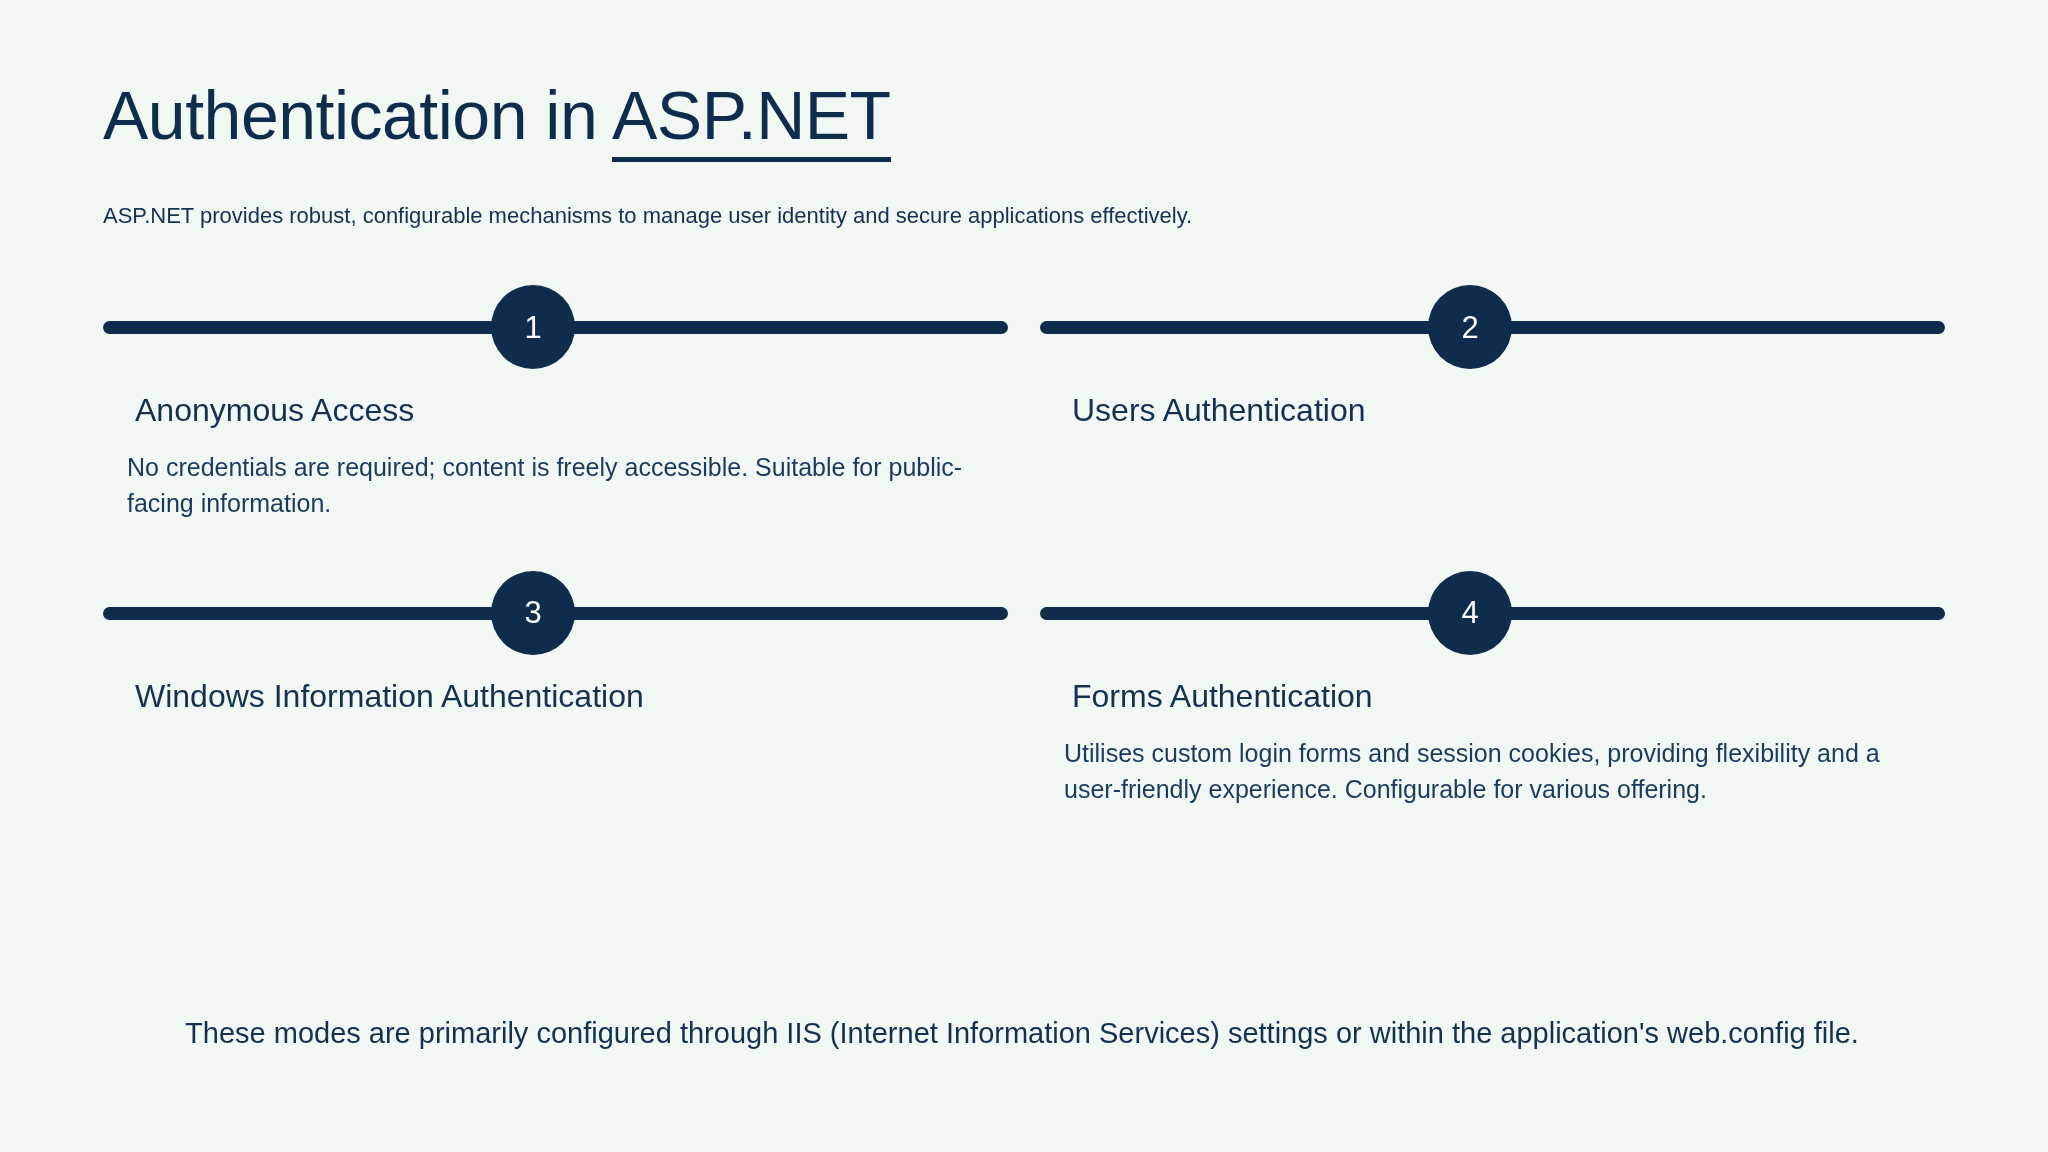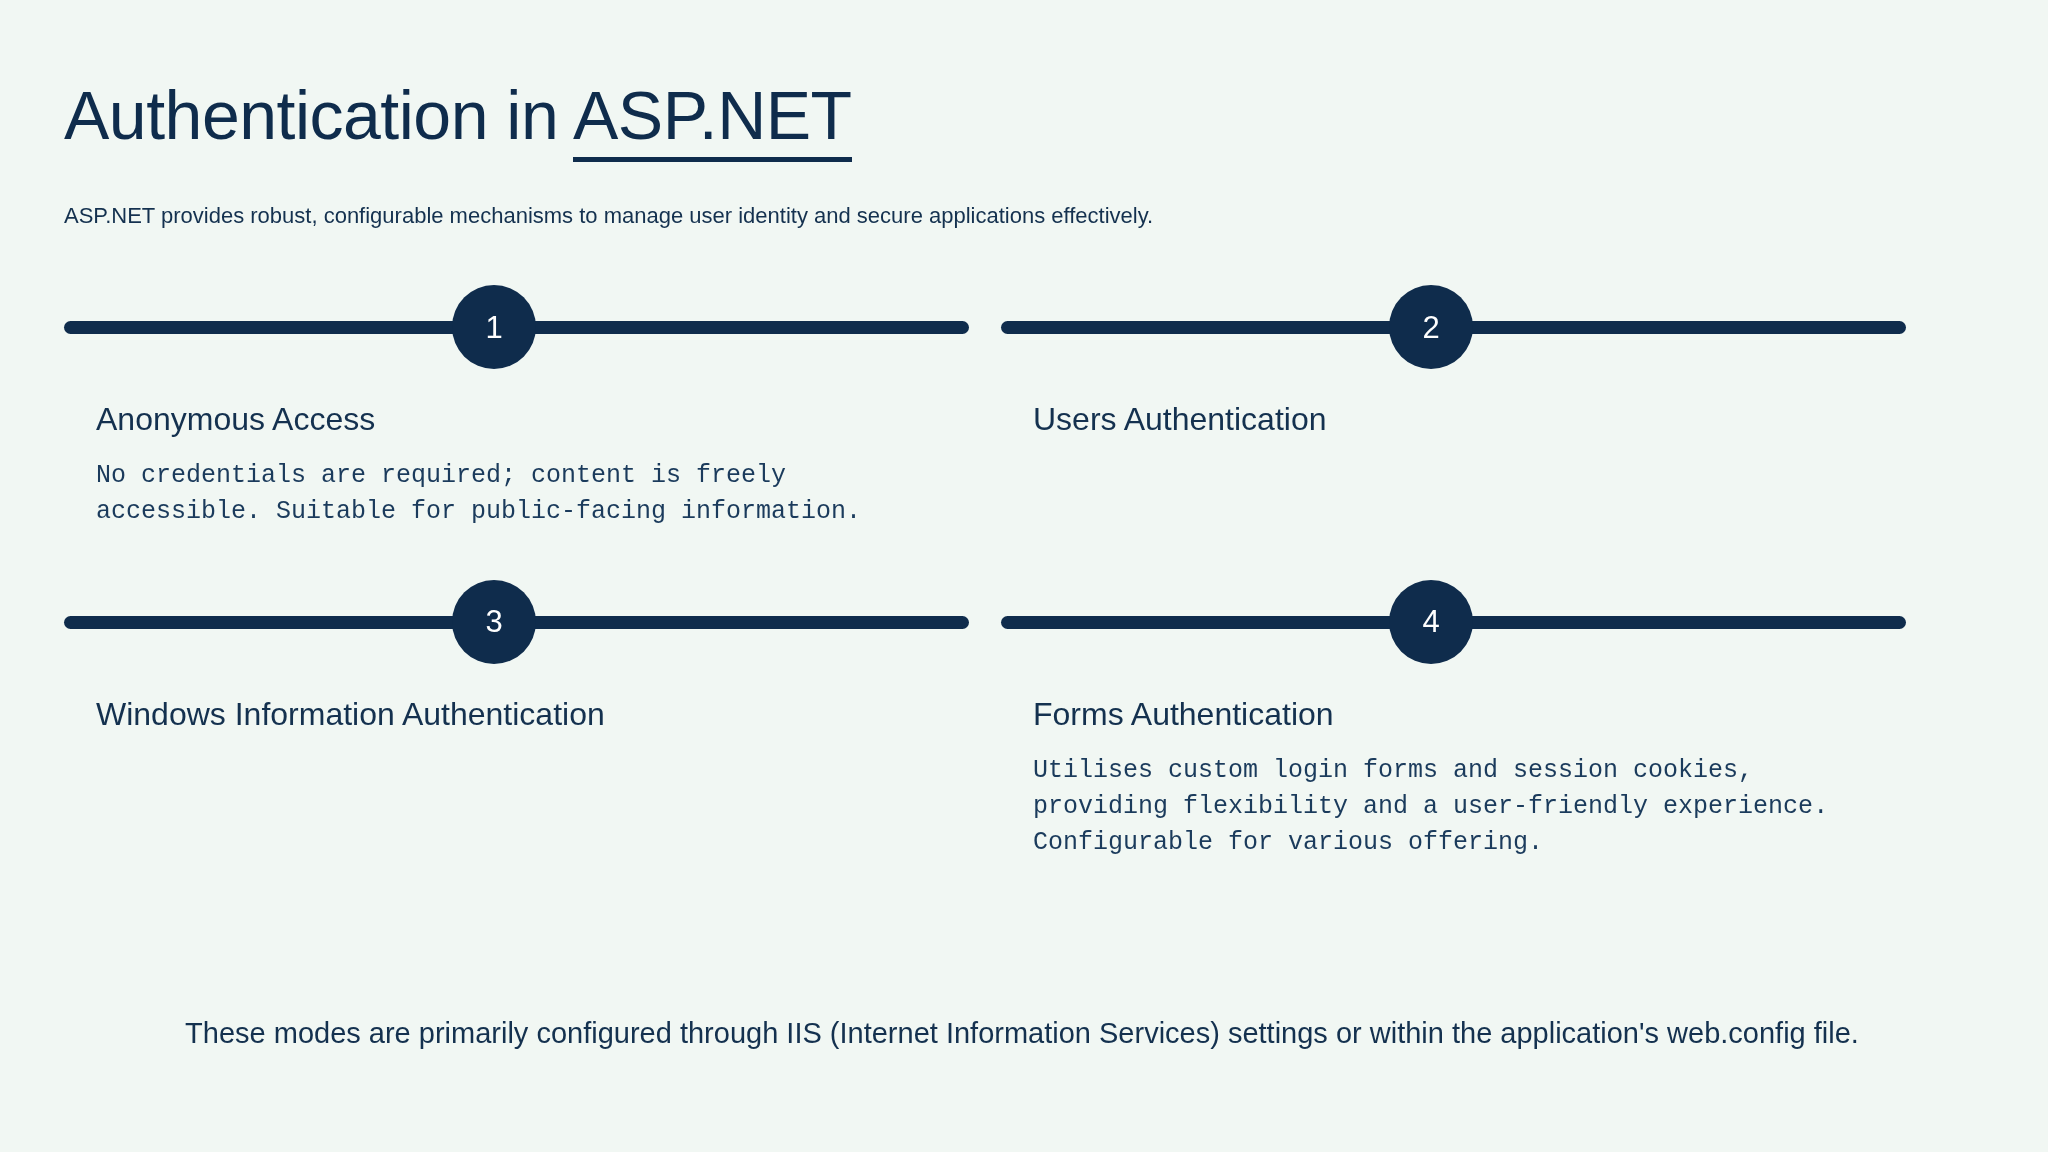--- a/index.html
+++ b/index.html
@@ -13,21 +13,21 @@
     background: #F1F7F3;
     font-family: "Liberation Sans", sans-serif;
     color: #102A43;
     overflow: hidden;
   }
 
   .slide {
     position: relative;
     width: 2048px;
     height: 1108px;
-    padding: 0 64px;
+    padding: 0 103px;
   }
 
   
   .title {
     font-size: 68px;
     font-weight: 400;
     letter-spacing: -0.5px;
     color: #0F2C4C;
     padding-top: 75px;
     line-height: 1.18;
@@ -87,36 +87,35 @@
     color: #FFFFFF;
     display: flex;
     align-items: center;
     justify-content: center;
     font-size: 31px;
     font-weight: 400;
     line-height: 1;
   }
 
   .step-title {
-    margin-top: 17px;
+    margin-top: 8px;
     margin-left: 32px;
     font-size: 32px;
     font-weight: 400;
     color: #14314F;
     line-height: 1.25;
   }
   .step-desc {
     margin-top: 19px;
-    margin-left: 32px;
+    margin-left: 24px;
     font-size: 25px;
     font-weight: 400;
     color: #1B3B5C;
     line-height: 1.45;
     max-width: 845px;
-    font-family: Liberation Mono, monospace;
   }
 
   
   .footer {
     position: absolute;
     left: 156px;
     right: 160px;
     top: 1012px;
     text-align: center;
     font-size: 29px;

